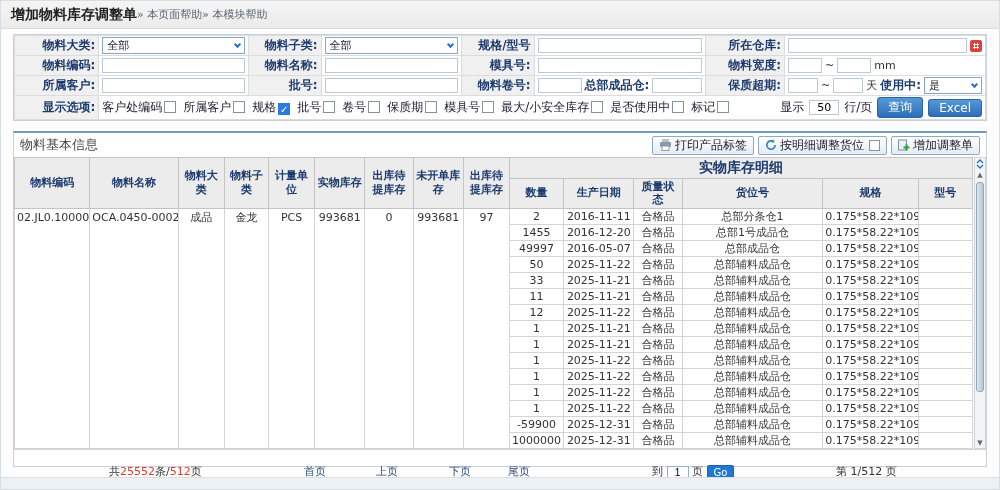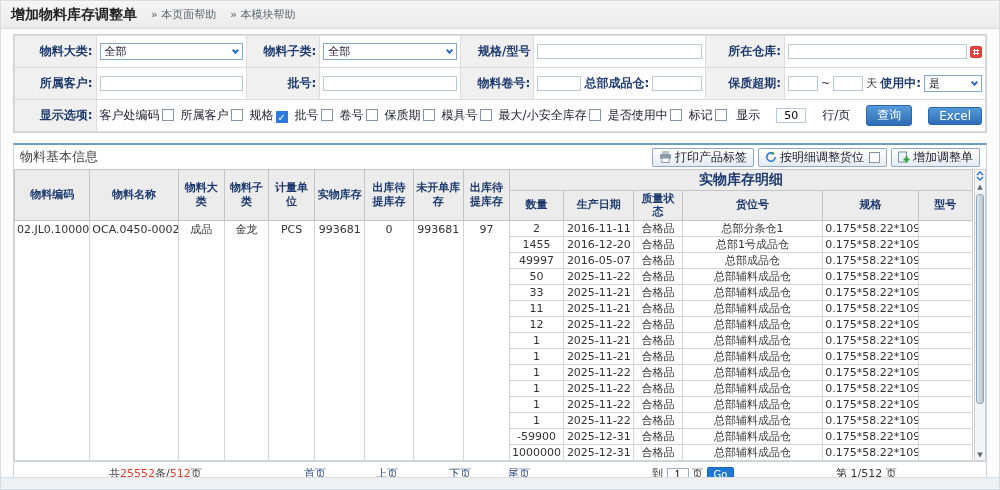--- a/index.html
+++ b/index.html
@@ -3,52 +3,52 @@
 <meta charset="utf-8">
 <style>
   * { margin:0; padding:0; box-sizing:border-box; }
   body { background:#e9edf0; font-family:"DejaVu Sans","Liberation Sans",sans-serif; }
   .page { width:1000px; height:490px; position:relative; overflow:hidden; background:#fdfdfd; border:1px solid #d8dde1; }
 
   
   .topbar { height:28px; background:linear-gradient(#f5f5f5,#ebebeb); border-bottom:1px solid #d6d9dc;
             display:flex; align-items:center; padding:0 10px; }
   .title { font-size:14px; font-weight:bold; color:#222; }
-  .help-link { font-size:11px; color:#5a6470; margin-left:14px; cursor:pointer;text-align:right; }
+  .help-link { font-size:11px; color:#5a6470; margin-left:0; cursor:pointer;text-align:right; }
   .top-right { margin-left:auto; display:flex; align-items:center; font-size:11px; color:#5a6470; gap:8px; }
   .back { display:flex; align-items:center; gap:3px; color:#333; font-weight:bold; cursor:pointer; }
   .back-tri { width:0; height:0; border-top:4px solid transparent; border-bottom:4px solid transparent; border-right:5px solid #444; }
 
   
   .panel { margin:5px 12px 0; background:#fff; border:1px solid #c9d2da; }
   .panel-head { height:20px; display:flex; align-items:center; padding:0 6px; font-size:13px; color:#444; }
   .collapse-ic { margin-left:auto; cursor:pointer; display:flex; align-items:center; }
 
   
   table.qform { width:100%; border-collapse:collapse; font-size:12px; }
-  .qform td { border:1px solid #dcdcdc; height:32px; padding:1px 3px; }
+  .qform td { border:1px solid #dcdcdc; height:20px; padding:1px 3px; }
   .qform td.lbl { background:#f0f0f0; color:#1d3a6e; font-weight:bold; text-align:right; white-space:nowrap; }
   .qform td.fld { background:#fff; }
   .ti { height:15px; border:1px solid #b9c9da; font-size:11px; padding:0 2px; width:100%; font-family:inherit; }
   .ti.small { width:34px; }
   .sel { position:relative; background:#fff; border:1px solid #86a7cc; height:17px; line-height:15px; font-size:11px;
          color:#223; padding:0 16px 0 4px; cursor:pointer; }
   .sel .arr { position:absolute; right:4px; top:4px; width:5px; height:5px; border-right:2px solid #2a6cd0;
               border-bottom:2px solid #2a6cd0; transform:rotate(45deg); }
   .inline-flex { display:flex; align-items:center; gap:3px; }
   .inner-lbl { color:#1d3a6e; font-weight:bold; font-size:12px; white-space:nowrap; }
   .unit { color:#333; font-size:11px; }
   .cb { width:12px; height:12px; border:1px solid #8494a4; background:#fff; display:inline-block; vertical-align:-2px;
         margin-left:2px; cursor:pointer; }
   .cb.checked { background:#2a7ae0; border-color:#2a7ae0; }
   .cb.checked::after { content:"✓"; color:#fff; font-size:10px; line-height:11px; display:block; text-align:center; }
   .opts { display:flex; align-items:center; flex-wrap:nowrap; gap:7px; font-size:12px; color:#223; }
   .opt { white-space:nowrap; cursor:pointer; }
   .row4 { display:flex; align-items:center; }
-  .row4-right { margin-left:auto; display:flex; align-items:center; gap:16px; font-size:12px; color:#223; }
+  .row4-right { margin-left:auto; display:flex; align-items:center; gap:5px; font-size:12px; color:#223; }
   .btn-blue { background:linear-gradient(#549ad9,#2e6db8); border:1px solid #2b66a8; color:#fff; font-size:12px;
               padding:1px 10px; border-radius:3px; cursor:pointer; font-family:inherit; }
 
   
   .panel.grid-panel { margin-top:10px; border-top:2px solid #6f9ac0; }
   .grid-panel .panel-head { height:24px; }
   .toolbar { margin-left:auto; display:flex; align-items:center; gap:4px; }
   .tbtn { display:flex; align-items:center; gap:3px; border:1px solid #8fa8c8; background:linear-gradient(#ffffff,#e4ebf2);
           padding:1px 6px; height:19px; font-size:12px; color:#223; border-radius:2px; cursor:pointer; font-family:inherit; }
   .tbtn .cb { width:11px; height:11px; }
@@ -63,21 +63,21 @@
 
   .vscroll { position:absolute; right:0; top:0; bottom:0; width:12px; background:#f2f4f5; border:1px solid #cfd4d8;
              display:flex; flex-direction:column; align-items:center; }
   .vs-arrow { font-size:7px; color:#667; line-height:10px; cursor:pointer; }
   .vs-thumb { width:8px; flex:0 0 210px; margin-top:2px; background:linear-gradient(90deg,#dfe6ec,#b9c6d2);
               border:1px solid #93a8ba; border-radius:3px; cursor:grab; }
   .vs-spacer { flex:1; }
 
   
   .pager { position:relative; height:17px; border-top:1px solid #cfd4d8; font-size:11px; color:#333; background:#fff; }
-  .pager > * { position:absolute; top:4px; white-space:nowrap; }
+  .pager > * { position:absolute; top:14px; white-space:nowrap; }
   .pg-link { color:#2c4a7c; cursor:pointer; }
   .red { color:#e03c2e; }
   .go-input { width:22px; height:13px; border:1px solid #96aec6; font-size:10px; text-align:center; vertical-align:middle; }
   .go-btn { background:#1f78d1; color:#fff; border:1px solid #1a66b4; border-radius:2px; font-size:10px;
             padding:0 6px; height:14px; vertical-align:middle; cursor:pointer; font-family:inherit; }
 
   .bottom-strip { position:absolute; left:0; right:0; bottom:0; height:12px; background:#eef1f3; border-top:1px solid #dadfe3; }
 </style>
 </head>
 <body>
@@ -115,20 +115,37 @@
         <td class="lbl">规格/型号</td>
         <td class="fld"><input class="ti" style=""></td>
         <td class="lbl">所在仓库:</td>
         <td class="fld">
               <div class="inline-flex">
                 <input class="ti" style="flex: 1 1 0%;">
           <svg width="12" height="12">
                   <rect width="12" height="12" rx="2" fill="#e2403a"></rect>
                   <path d="M3 4.5h6M3 7.5h6M4.5 3v6M7.5 3v6" stroke="#fff" stroke-width="1"></path>
                 </svg>
+              </div>
+            </td>
+      </tr>
+      <tr>
+        <td class="lbl">物料编码:</td>
+        <td class="fld"><input class="ti" style=""></td>
+        <td class="lbl">物料名称:</td>
+        <td class="fld"><input class="ti" style=""></td>
+        <td class="lbl">模具号:</td>
+        <td class="fld"><input class="ti" style=""></td>
+        <td class="lbl">物料宽度:</td>
+        <td class="fld">
+              <div class="inline-flex">
+          <input class="ti small" style="">
+          <span class="unit">~</span>
+          <input class="ti small" style="">
+          <span class="unit">mm</span>
               </div>
             </td>
       </tr>
       <tr>
         <td class="lbl">所属客户:</td>
         <td class="fld"><input class="ti" style=""></td>
         <td class="lbl">批号:</td>
         <td class="fld"><input class="ti" style=""></td>
         <td class="lbl">物料卷号:</td>
         <td class="fld">

